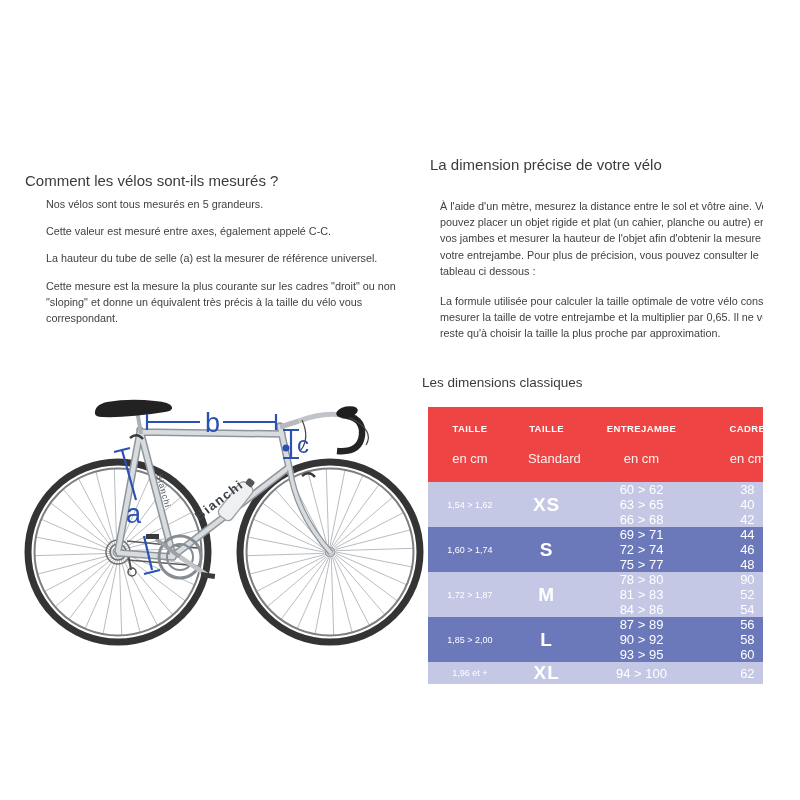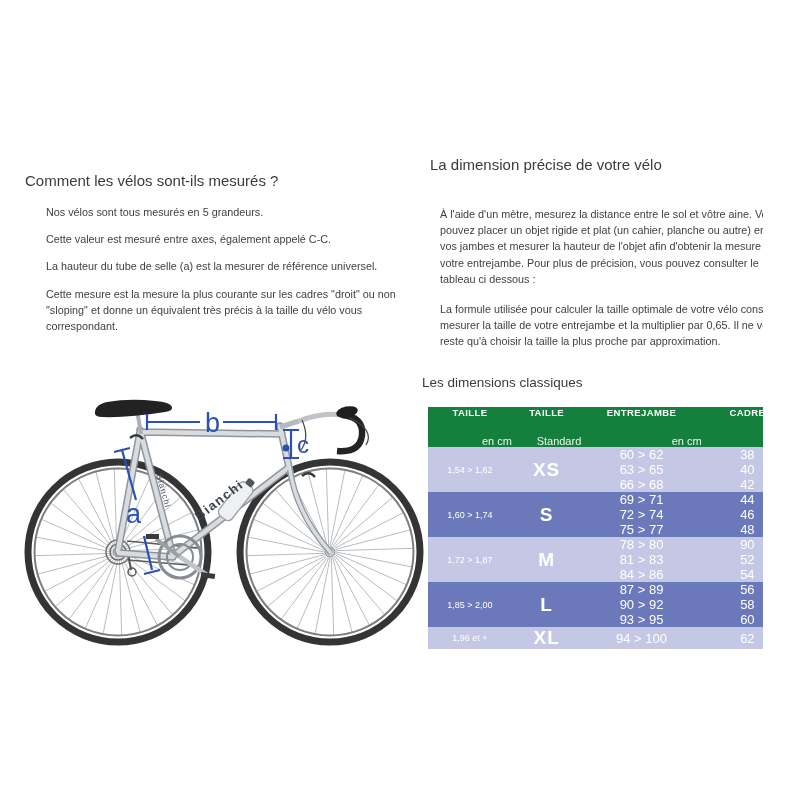--- a/index.html
+++ b/index.html
@@ -1,32 +1,32 @@
 <!DOCTYPE html>
 <html><head>
 <meta charset="utf-8">
 <style>
   html,body{margin:0;padding:0;background:#fff;}
   .page{position:relative;width:763px;height:800px;background:#ffffff;overflow:hidden;
         font-family:"Liberation Sans",sans-serif;color:#3f3f3f;}
   .heading{position:absolute;font-size:15px;color:#3b3b3b;white-space:nowrap;}
   .body-col{position:absolute;font-size:10.8px;line-height:16.2px;color:#3f3f3f;}
-  .body-col p{margin:8px 0 11px 0;}
+  .body-col p{margin:0 0 11px 0;}
   .table-heading{position:absolute;left:422px;top:375px;font-size:13.5px;color:#3b3b3b;}
   .left-heading{left:25px;top:172px;}
   .left-body{left:46px;top:196px;width:352px;}
   .right-heading{left:422px;top:156px;margin-left:8px;}
   .right-body{left:440px;top:198px;width:350px;}
   .right-body p+p{margin-top:14px;}
 
   table.size-table{position:absolute;left:428px;top:407px;width:365px;
     border-collapse:collapse;table-layout:fixed;}
-  table.size-table th{background:#15803d;color:#fff;height:33px;padding:0;vertical-align:middle;}
+  table.size-table th{background:#ef4444;color:#fff;height:33px;padding:16px;vertical-align:middle;}
   table.size-table th .main{font-size:9.5px;font-weight:bold;letter-spacing:.4px;}
-  table.size-table th .sub{font-size:11px;font-weight:normal;opacity:.92;margin-top:17px;text-align:right;}
+  table.size-table th .sub{font-size:13px;font-weight:normal;opacity:.92;margin-top:17px;}
   table.size-table td{color:#fff;text-align:center;padding:0;font-size:13px;height:12.8px;
     vertical-align:middle;}
   table.size-table tr.light td{background:#c4c8e5;}
   table.size-table tr.dark td{background:#6b78ba;}
   table.size-table td.size-cell{font-size:19px;letter-spacing:1px;font-weight:bold;}
   table.size-table td.range-cell{font-size:9px;}
   table.size-table tr.tall td{height:21px;}
 
   .bike-figure{position:absolute;left:10px;top:390px;width:420px;height:270px;}
 </style>

